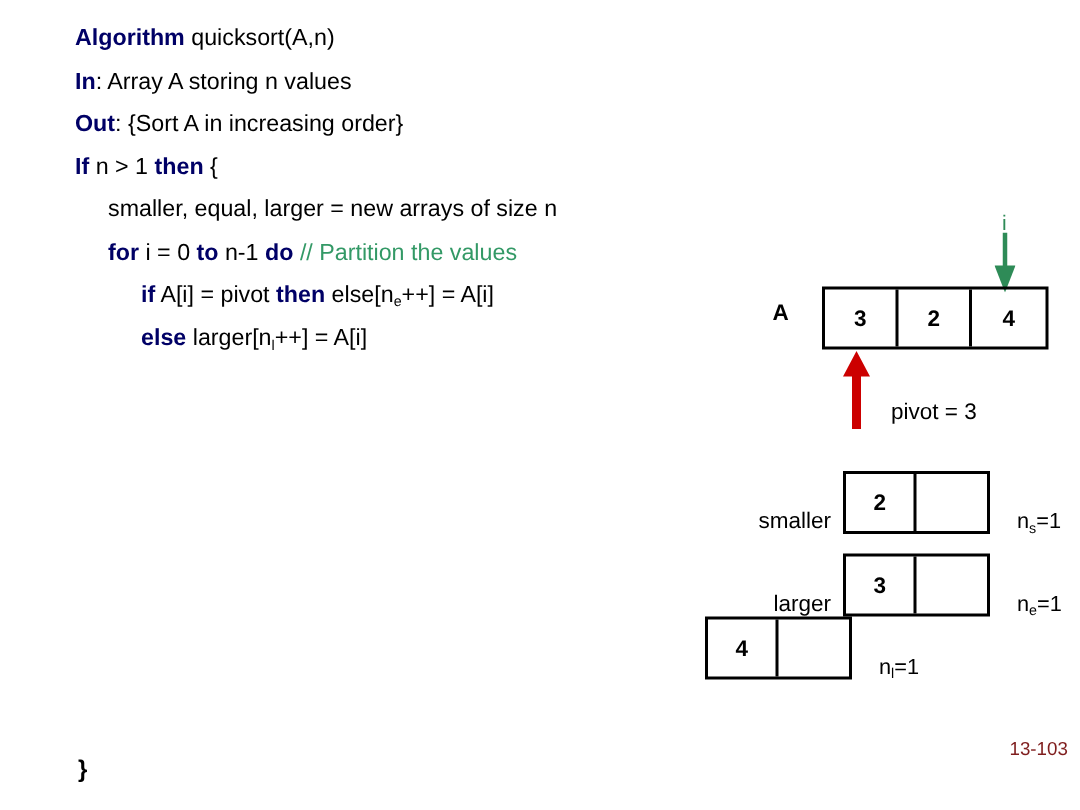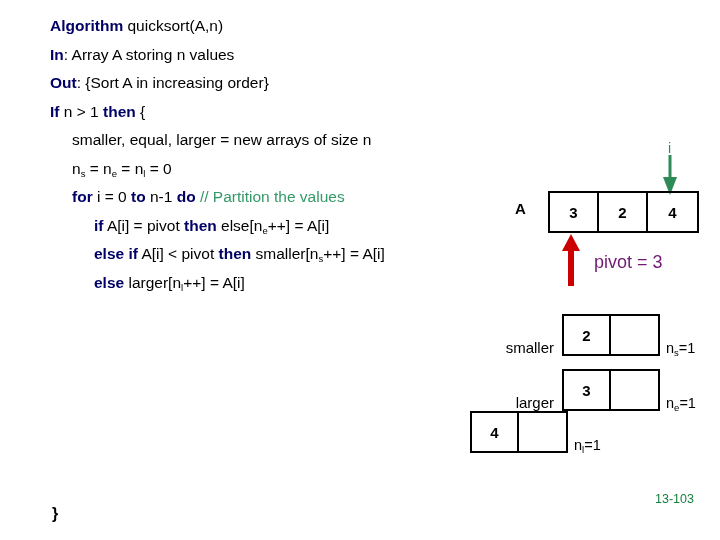--- a/index.html
+++ b/index.html
@@ -114,23 +114,23 @@
 
   
   #arrow-pivot {
     position: absolute;
     left: 562px;
     top: 234px;
   }
   #pivot-label {
     position: absolute;
     left: 594px;
-    top: 252px;
-    font-size: 18px;
-    color: #701a75;
+    top: 266px;
+    font-size: 15px;
+    color: #000000;
   }
 
   
   .bucket-row {
     position: absolute;
     left: 470px;
     width: 250px;
     height: 42px;
     display: flex;
     align-items: flex-end;
@@ -165,52 +165,50 @@
     font-size: 15px;
     font-weight: bold;
     color: #000000;
   }
   .bucket-boxes .cell:last-child {
     border-right: none;
   }
   .bucket-count {
     font-size: 14.5px;
     color: #000000;
-    padding-left: 6px;
+    padding-left: 18px;
     white-space: nowrap;
   }
   .bucket-count sub {
     font-size: 9.5px;
     top: 3px;
   }
 
   
   #page-number {
     position: absolute;
-    left: 655px;
+    left: 673px;
     top: 492px;
     font-size: 12.5px;
-    color: #15803d;
+    color: #7f1d1d;
   }
 </style>
 </head>
 <body>
 
 <div id="slide">
 
   <div id="pseudocode">
       <div class="code-line"><span class="kw">Algorithm</span><span class="plain"> quicksort(A,n)</span></div>
       <div class="code-line"><span class="kw">In</span><span class="plain">: Array A storing n values</span></div>
       <div class="code-line"><span class="kw">Out</span><span class="plain">: {Sort A in increasing order}</span></div>
       <div class="code-line"><span class="kw">If</span><span class="plain"> n &gt; 1 </span><span class="kw">then</span><span class="plain"> {</span></div>
       <div class="code-line ind1"><span class="plain">smaller, equal, larger = new arrays of size n</span></div>
-      <div class="code-line ind1"><span class="plain">n</span><sub>s</sub><span class="plain"> = n</span><sub>e</sub><span class="plain"> = n</span><sub>l</sub><span class="plain"> = 0</span></div>
       <div class="code-line ind1"><span class="kw">for</span><span class="plain"> i = 0 </span><span class="kw">to</span><span class="plain"> n-1 </span><span class="kw">do</span><span class="plain">  </span><span class="comment">// Partition the values</span></div>
       <div class="code-line ind2"><span class="kw">if</span><span class="plain"> A[i] = pivot </span><span class="kw">then</span><span class="plain"> else[n</span><sub>e</sub><span class="plain">++] = A[i]</span></div>
-      <div class="code-line ind2"><span class="kw">else if</span><span class="plain"> A[i] &lt; pivot </span><span class="kw">then</span><span class="plain"> smaller[n</span><sub>s</sub><span class="plain">++] = A[i]</span></div>
       <div class="code-line ind2"><span class="kw">else</span><span class="plain"> larger[n</span><sub>l</sub><span class="plain">++] = A[i]</span></div>
     </div>
 
   <div id="closing-brace">}</div>
 
   <div id="label-i">i</div>
 
   <div id="arrow-i">
     <svg width="14" height="40" viewBox="0 0 14 40" xmlns="http://www.w3.org/2000/svg">
       <line x1="7" y1="0" x2="7" y2="24" stroke="#2e8b57" stroke-width="3"></line>

